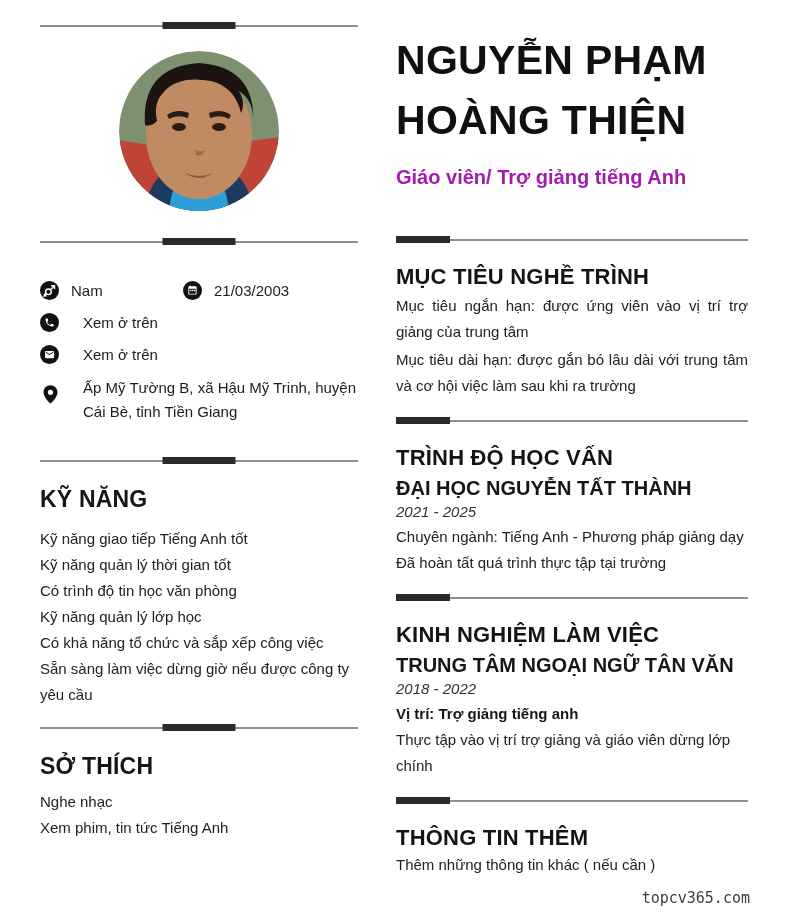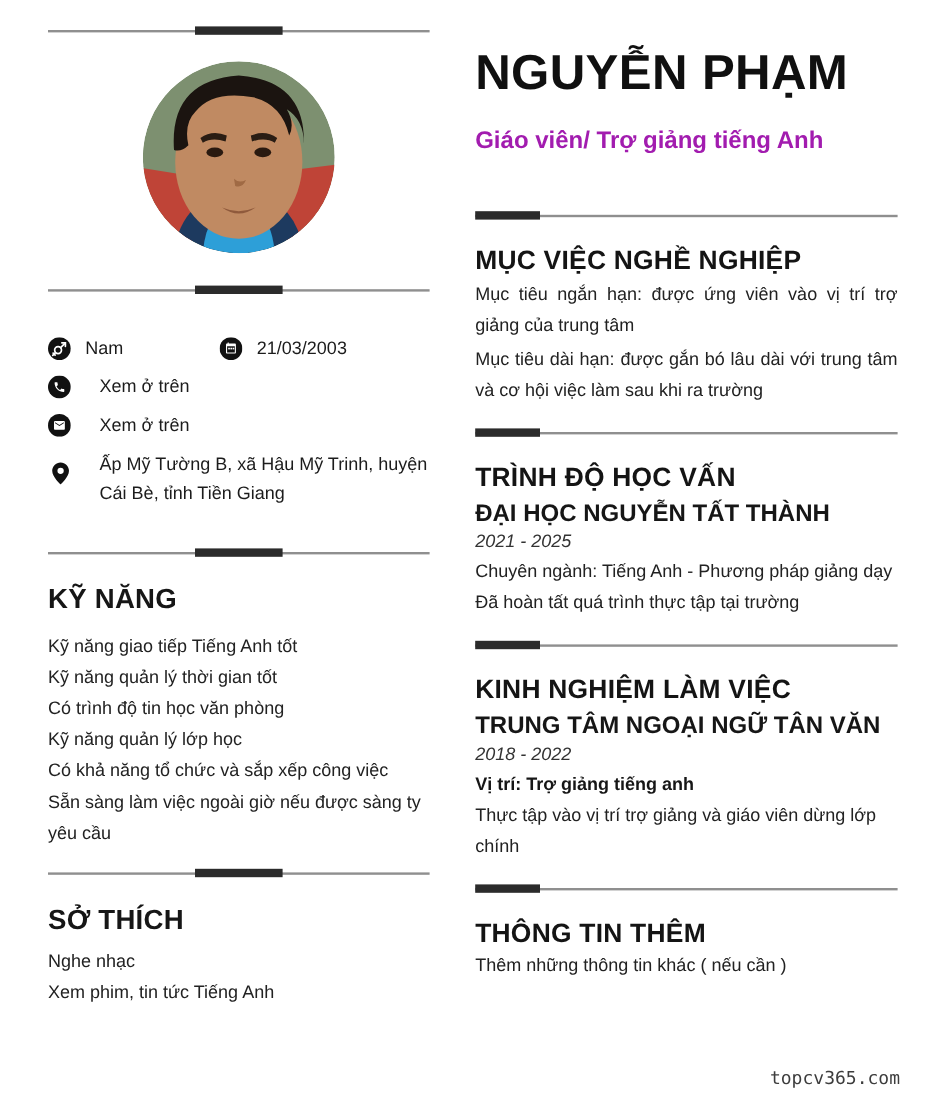--- a/index.html
+++ b/index.html
@@ -187,50 +187,51 @@
         <div class="thick"></div>
     </div>
 
     <h2 class="side-head">KỸ NĂNG</h2>
     <div class="plain-list">
       <div class="li">Kỹ năng giao tiếp Tiếng Anh tốt</div>
       <div class="li">Kỹ năng quản lý thời gian tốt</div>
       <div class="li">Có trình độ tin học văn phòng</div>
       <div class="li">Kỹ năng quản lý lớp học</div>
       <div class="li">Có khả năng tổ chức và sắp xếp công việc</div>
-      <div class="li">Sẵn sàng làm việc ngoài giờ nếu được sàng ty yêu cầu</div>
+      <div class="li">Sẵn sàng làm việc dừng giờ nếu được công ty yêu cầu</div>
     </div>
 
     <div class="divider center div-hobbies">
       <div class="line"></div>
         <div class="thick"></div>
     </div>
 
     <h2 class="side-head">SỞ THÍCH</h2>
     <div class="plain-list hobby-list">
       <div class="li">Nghe nhạc</div>
       <div class="li">Xem phim, tin tức Tiếng Anh</div>
     </div>
 
   </aside>
 
   <main class="col-right">
 
     <h1 class="name">
       <span>NGUYỄN PHẠM</span>
+      <span>HOÀNG THIỆN</span>
     </h1>
     <div class="job-title">Giáo viên/ Trợ giảng tiếng Anh</div>
 
     <div class="divider edge div-title">
       <div class="line"></div>
         <div class="thick"></div>
     </div>
 
     <section>
-      <h2 class="sec-head">MỤC VIỆC NGHỀ NGHIỆP</h2>
+      <h2 class="sec-head">MỤC TIÊU NGHỀ TRÌNH</h2>
       <p class="para">Mục tiêu ngắn hạn: được ứng viên vào vị trí trợ giảng của trung tâm</p>
       <p class="para">Mục tiêu dài hạn: được gắn bó lâu dài với trung tâm và cơ hội việc làm sau khi ra trường</p>
     </section>
 
     <div class="divider edge div-sec">
       <div class="line"></div>
         <div class="thick"></div>
     </div>
 
     <section>

